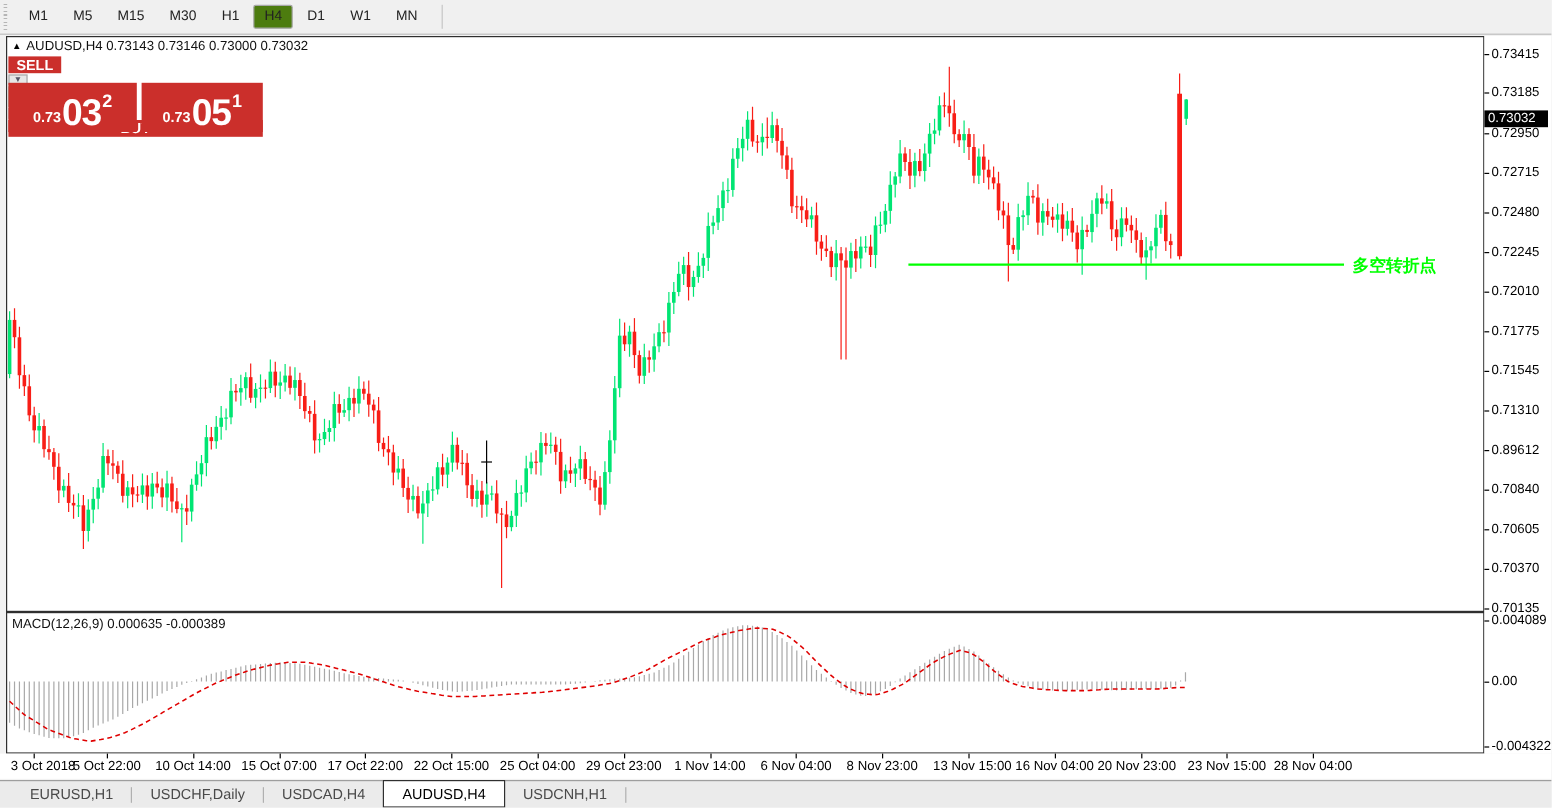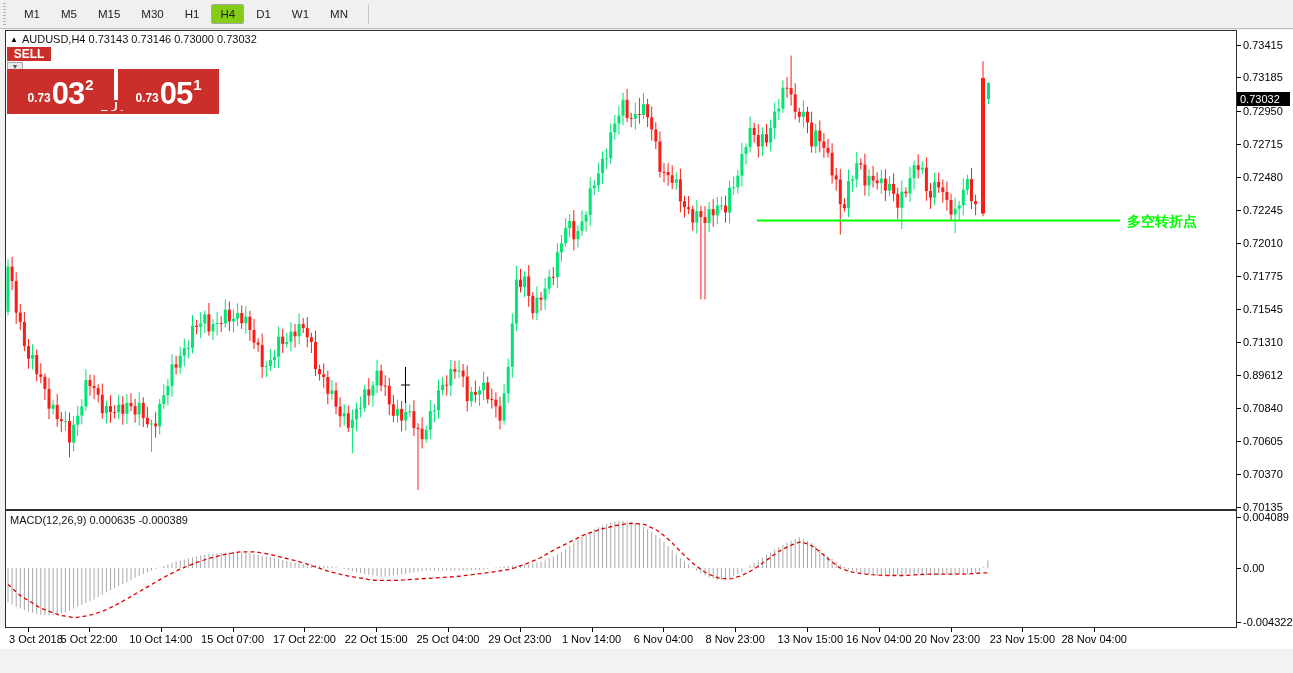--- a/index.html
+++ b/index.html
@@ -8,21 +8,21 @@
   #app { position:relative; width:1293px; height:673px; background:#f2f2f2; }
 
   
   #toolbar { position:absolute; left:0; top:0; width:1293px; height:29px;
     background:#f0f0f0; border-bottom:1px solid #bdbdbd; display:flex; align-items:center; }
   .grip { width:6px; height:22px; margin:0 6px 0 3px;
     background:repeating-linear-gradient(to bottom,#b5b5b5 0 1px,transparent 1px 3px);
     background-size:3px 100%; background-repeat:repeat-y; }
   .tfbtn { font-size:11.5px; color:#222; padding:3px 8px; margin-right:3px;
     border:1px solid transparent; border-radius:2px; background:transparent; cursor:default; }
-  .tfbtn.active { background:#84cc16; border-color:#a8a8a8; }
+  .tfbtn.active { background:#4d7c0f; border-color:#a8a8a8; }
   .tb-sep { width:1px; height:20px; background:#c6c6c6; margin-left:8px; }
 
   
   #main-panel { position:absolute; left:5px; top:30px; width:1232px; height:480px;
     background:#fff; border:1px solid #2f2f2f; }
   #macd-panel { position:absolute; left:5px; top:510px; width:1232px; height:118px;
     background:#fff; border:1px solid #2f2f2f; }
   #main-svg, #macd-svg { position:absolute; left:0; top:0; display:block; }
 
   #chart-title { position:absolute; left:10px; top:33px; font-size:11px; color:#111;
@@ -919,14 +919,26 @@
       <div class="dtick" style="left: 878.8px;"></div>
       <div class="dlab" style="left: 842.8px; width: 72px; text-align: center;">16 Nov 04:00</div>
       <div class="dtick" style="left: 950.6px;"></div>
       <div class="dlab" style="left: 914.6px; width: 72px; text-align: left;">20 Nov 23:00</div>
       <div class="dtick" style="left: 1022.4px;"></div>
       <div class="dlab" style="left: 986.4px; width: 72px; text-align: center;">23 Nov 15:00</div>
       <div class="dtick" style="left: 1094.2px;"></div>
       <div class="dlab" style="left: 1058.2px; width: 72px; text-align: center;">28 Nov 04:00</div>
     </div>
 
+  <div id="tabbar">
+    <div id="tab-list" style="display:flex;align-items:stretch;">
+        <div class="tab">EURUSD,H1</div>
+        <div class="tab-sep"></div>
+        <div class="tab">USDCHF,Daily</div>
+        <div class="tab-sep"></div>
+        <div class="tab">USDCAD,H4</div>
+        <div class="tab active">AUDUSD,H4</div>
+        <div class="tab">USDCNH,H1</div>
+        <div class="tab-sep"></div>
+      </div>
+  </div>
 
 </div>
 
 </body></html>

